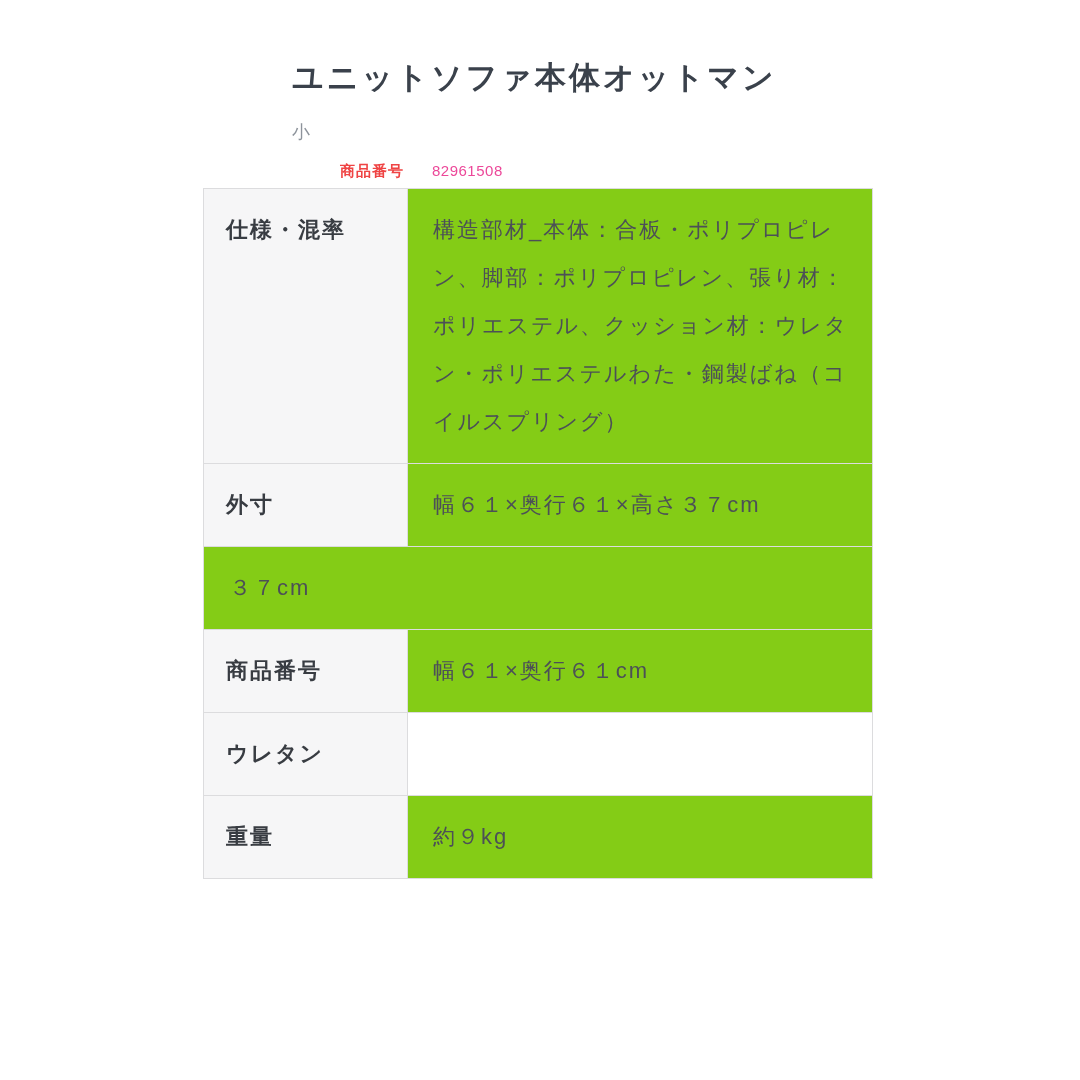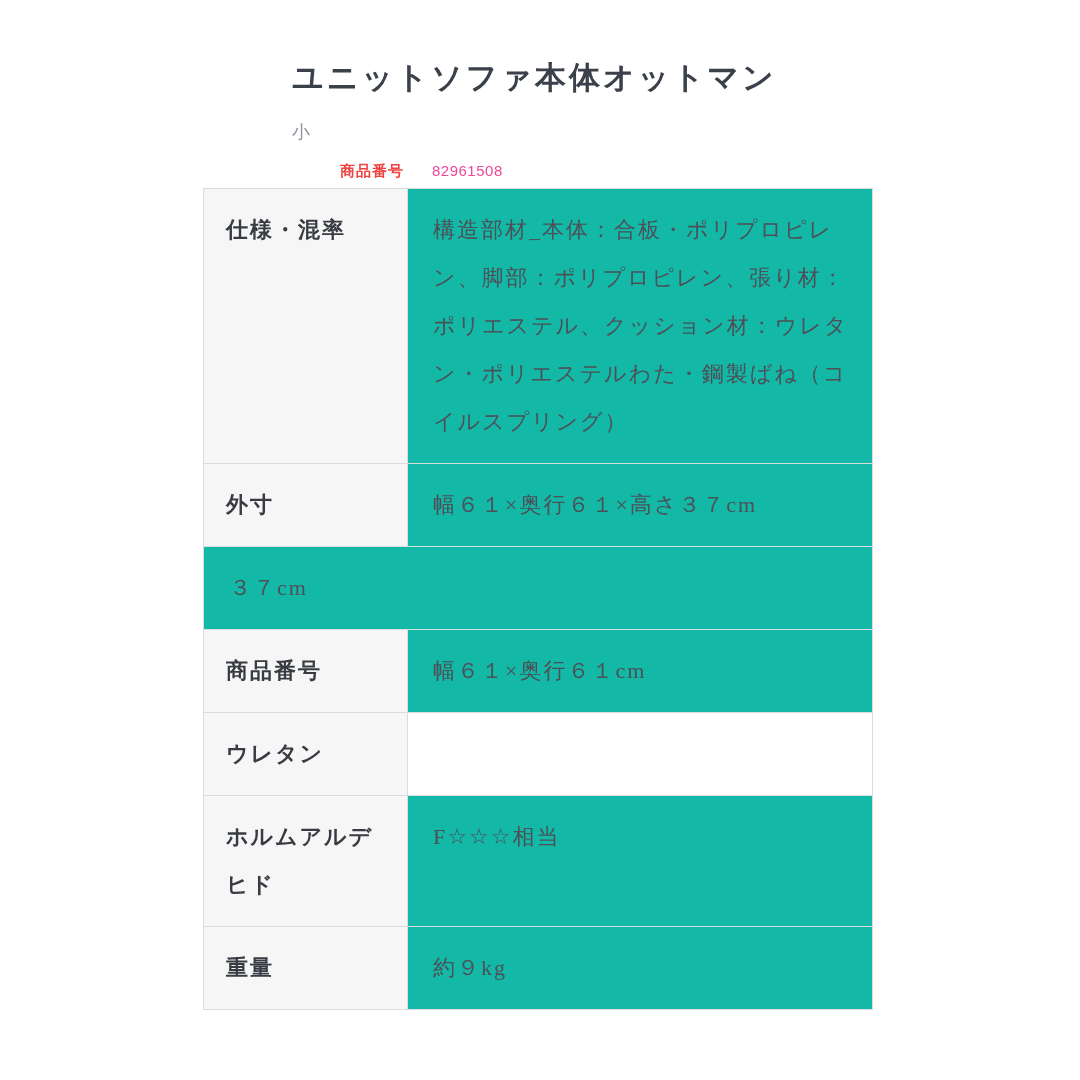--- a/index.html
+++ b/index.html
@@ -61,41 +61,40 @@
     top: 188px;
     width: 670px;
     border: 1px solid #dcdcde;
     border-bottom: none;
     background: #ffffff;
   }
   .spec-row {
     display: flex;
     align-items: stretch;
     border-bottom: 1px solid #dcdcde;
-    font-family: Liberation Serif, serif;
   }
   .spec-cell {
     font-size: 22px;
     line-height: 48px;
     padding: 17px 18px;
   }
   .spec-cell.label {
     width: 204px;
     flex: 0 0 204px;
     background: #f6f6f7;
     border-right: 1px solid #dcdcde;
     font-weight: bold;
     color: #383c42;
     letter-spacing: 2px;
     padding-left: 22px;
     padding-right: 18px;
   }
   .spec-cell.value {
     flex: 1 1 auto;
-    background: #14b8a6;
+    background: #84cc16;
     color: #4c5057;
     letter-spacing: 2px;
     padding-left: 25px;
     padding-right: 21px;
   }
 </style>
 </head>
 <body>
 
 <div class="page">
@@ -127,24 +126,20 @@
     <div class="spec-row">
       <div class="spec-cell label">商品番号</div>
       <div class="spec-cell value">幅６１×奥行６１cm</div>
     </div>
 
 
     <div class="spec-row">
       <div class="spec-cell label">ウレタン</div>
     </div>
 
-    <div class="spec-row">
-      <div class="spec-cell label">ホルムアルデヒド</div>
-      <div class="spec-cell value">F☆☆☆相当</div>
-    </div>
 
     <div class="spec-row">
       <div class="spec-cell label">重量</div>
       <div class="spec-cell value">約９kg</div>
     </div>
   </div>
 
 </div>
 
 </body></html>

